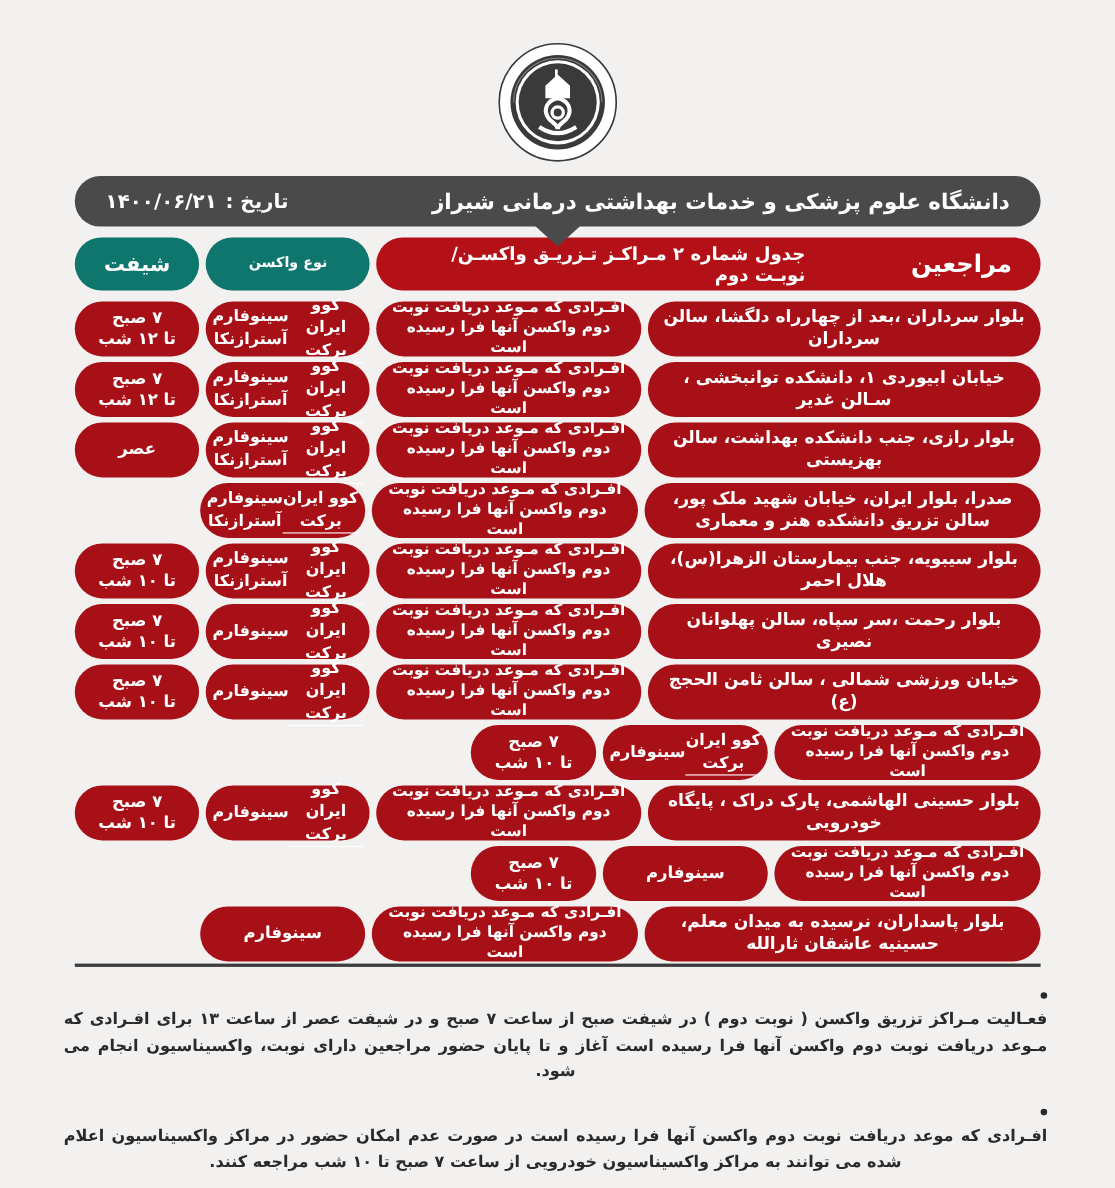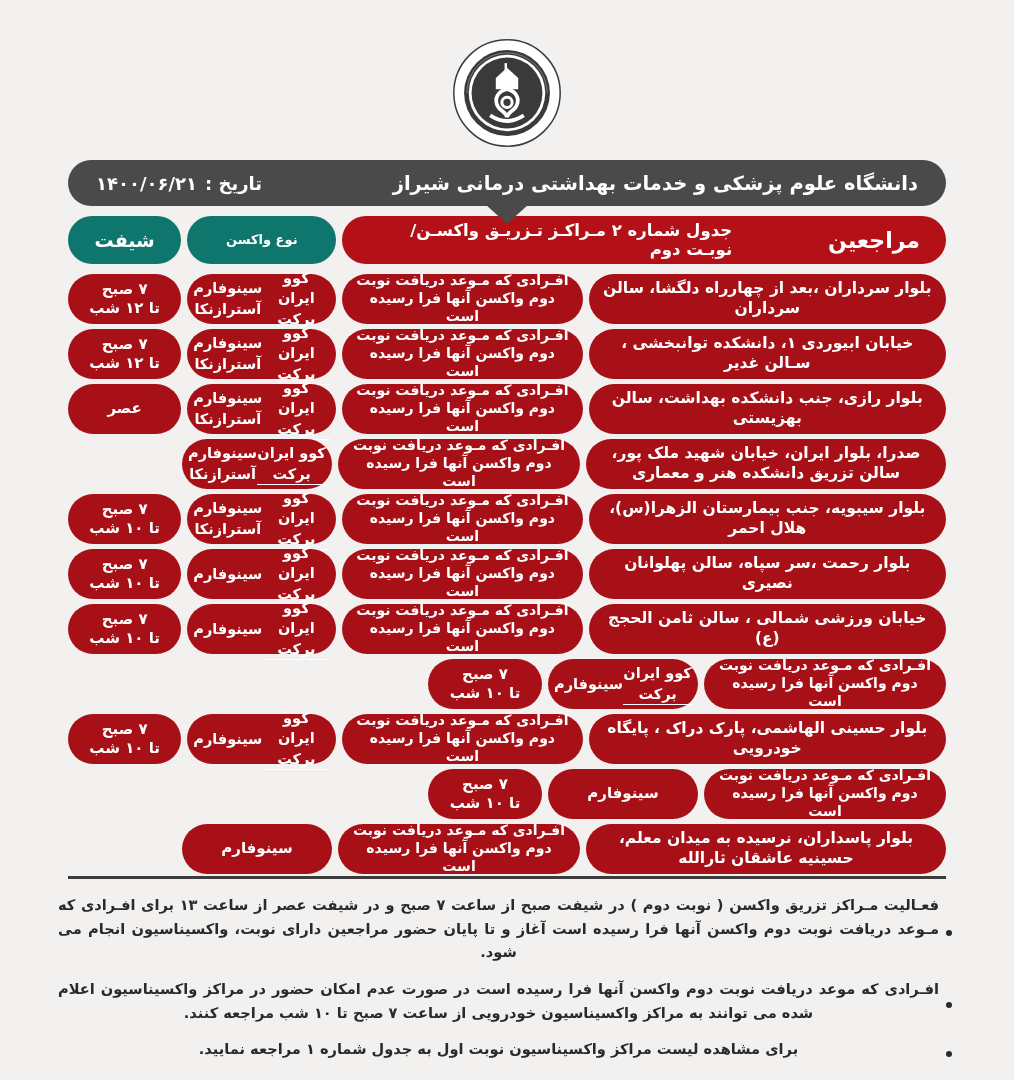--- a/index.html
+++ b/index.html
@@ -181,22 +181,22 @@
 
   .notes {
     position: absolute;
     top: 893px;
     right: 62px;
     width: 894px;
     color: #2a2a2a;
   }
   .note {
     display: flex;
-    flex-direction: row;
-    align-items: center;
+    flex-direction: column;
+    align-items: flex-start;
     gap: 7px;
     margin-bottom: 13px;
   }
   .bullet {
     flex: 0 0 auto;
     width: 6px;
     height: 6px;
     border-radius: 50%;
     background: #2a2a2a;
     margin-top: 9px;

